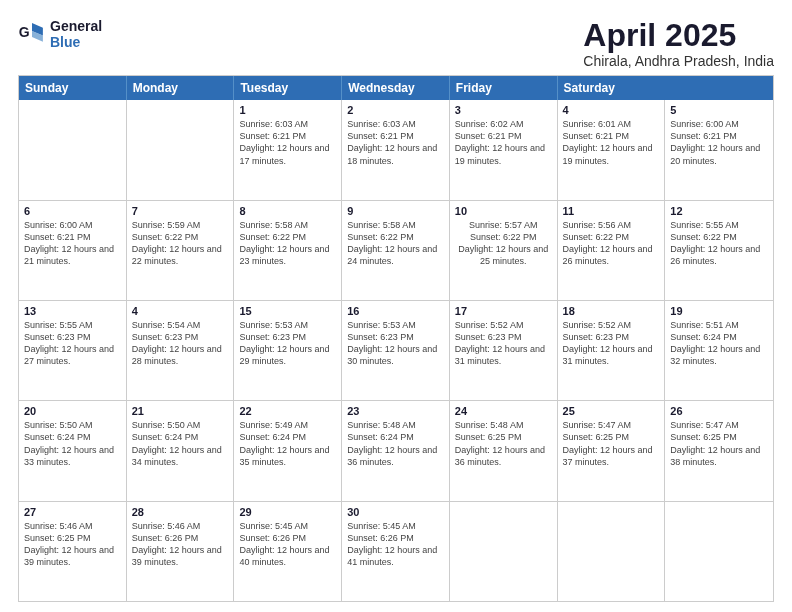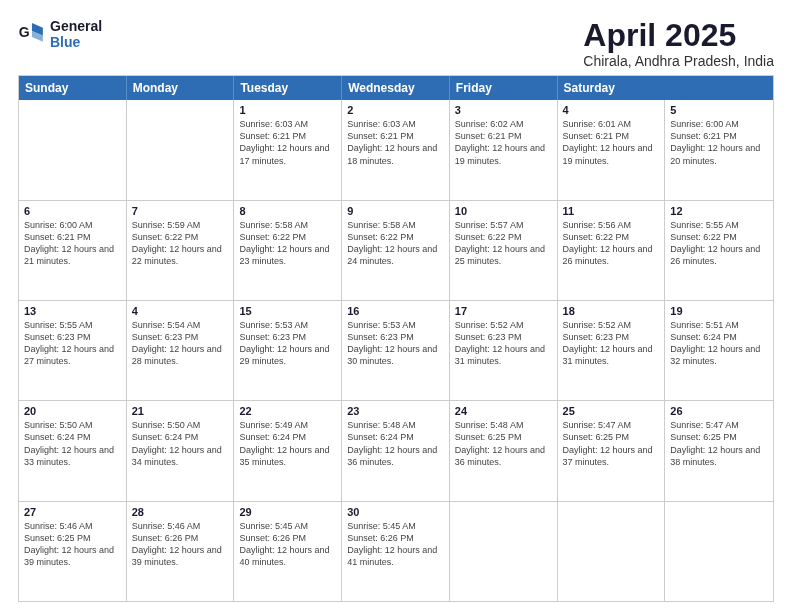--- a/index.html
+++ b/index.html
@@ -191,21 +191,21 @@
 Daylight: 12 hours and 23 minutes.</div>
           </div>
           <div class="cal-cell">
             <span class="day-num">9</span>
             <div class="cell-info" style="white-space: pre-wrap;">Sunrise: 5:58 AM
 Sunset: 6:22 PM
 Daylight: 12 hours and 24 minutes.</div>
           </div>
           <div class="cal-cell">
             <span class="day-num">10</span>
-            <div class="cell-info" style="white-space: pre-wrap;">Sunrise: 5:57 AM
+            <div class="cell-info" style="white-space: pre-wrap; text-align: center;">Sunrise: 5:57 AM
 Sunset: 6:22 PM
 Daylight: 12 hours and 25 minutes.</div>
           </div>
           <div class="cal-cell">
             <span class="day-num">11</span>
             <div class="cell-info" style="white-space: pre-wrap;">Sunrise: 5:56 AM
 Sunset: 6:22 PM
 Daylight: 12 hours and 26 minutes.</div>
           </div>
           <div class="cal-cell">

